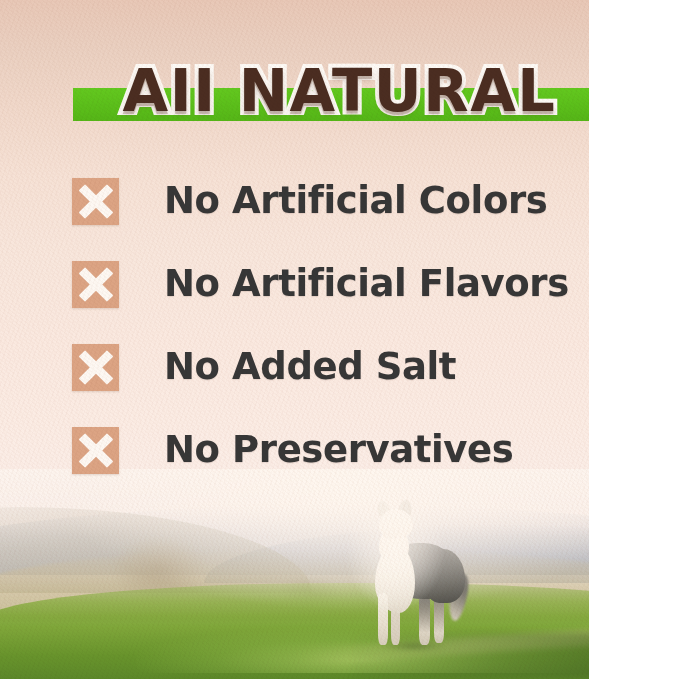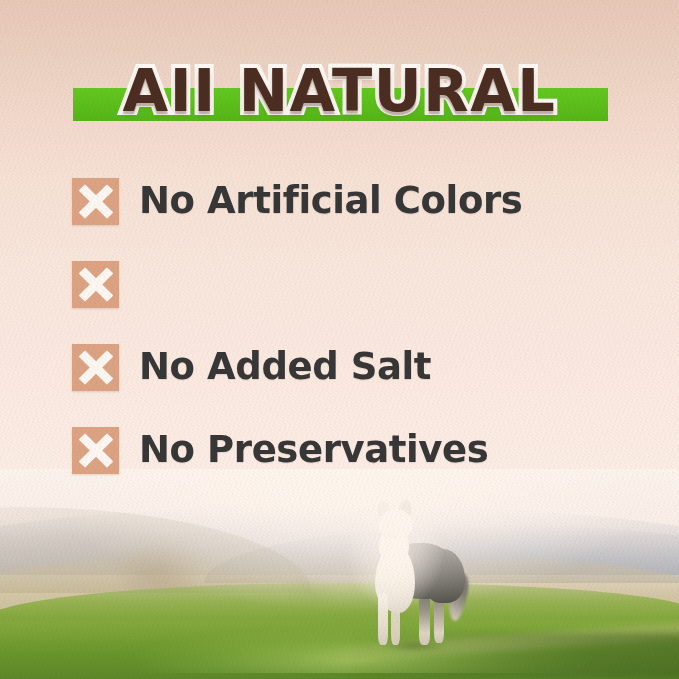--- a/index.html
+++ b/index.html
@@ -3,21 +3,21 @@
 <meta charset="utf-8">
 <title>All Natural Pet Food Feature Graphic</title>
 <style>
   html, body {
     margin: 0;
     padding: 0;
     background: #ffffff;
   }
   #poster {
     position: relative;
-    width: 679px;
+    width: 589px;
     height: 679px;
     overflow: hidden;
     font-family: "Liberation Sans", sans-serif;
     
     background:
       linear-gradient(180deg,
         #e8c8b7 0%,
         #ead0c1 7%,
         #f0d8ca 15%,
         #f6e2d6 26%,
@@ -106,21 +106,21 @@
     height: 9px;
     margin-left: -20px;
     margin-top: -4.5px;
     background: #fdf8f3;
     border-radius: 1px;
   }
   .claim-icon .bar.a { transform: rotate(45deg); }
   .claim-icon .bar.b { transform: rotate(-45deg); }
 
   .claim-label {
-    margin-left: 20px;
+    margin-left: 45px;
     font-family: "DejaVu Sans", sans-serif;
     font-weight: bold;
     font-size: 37px;
     line-height: 46px;
     color: #373737;
     letter-spacing: -0.4px;
     white-space: nowrap;
     text-shadow: 0 1px 1px rgba(120,90,80,.16);
   }
 
@@ -416,20 +416,21 @@
         <span class="bar b"></span>
       </div>
       <div class="claim-label">No Artificial Colors</div>
     </div>
 
     <div class="claim-row">
       <div class="claim-icon">
         <span class="bar a"></span>
         <span class="bar b"></span>
       </div>
+      <div class="claim-label">No Artificial Flavors</div>
     </div>
 
     <div class="claim-row">
       <div class="claim-icon">
         <span class="bar a"></span>
         <span class="bar b"></span>
       </div>
       <div class="claim-label">No Added Salt</div>
     </div>
 

